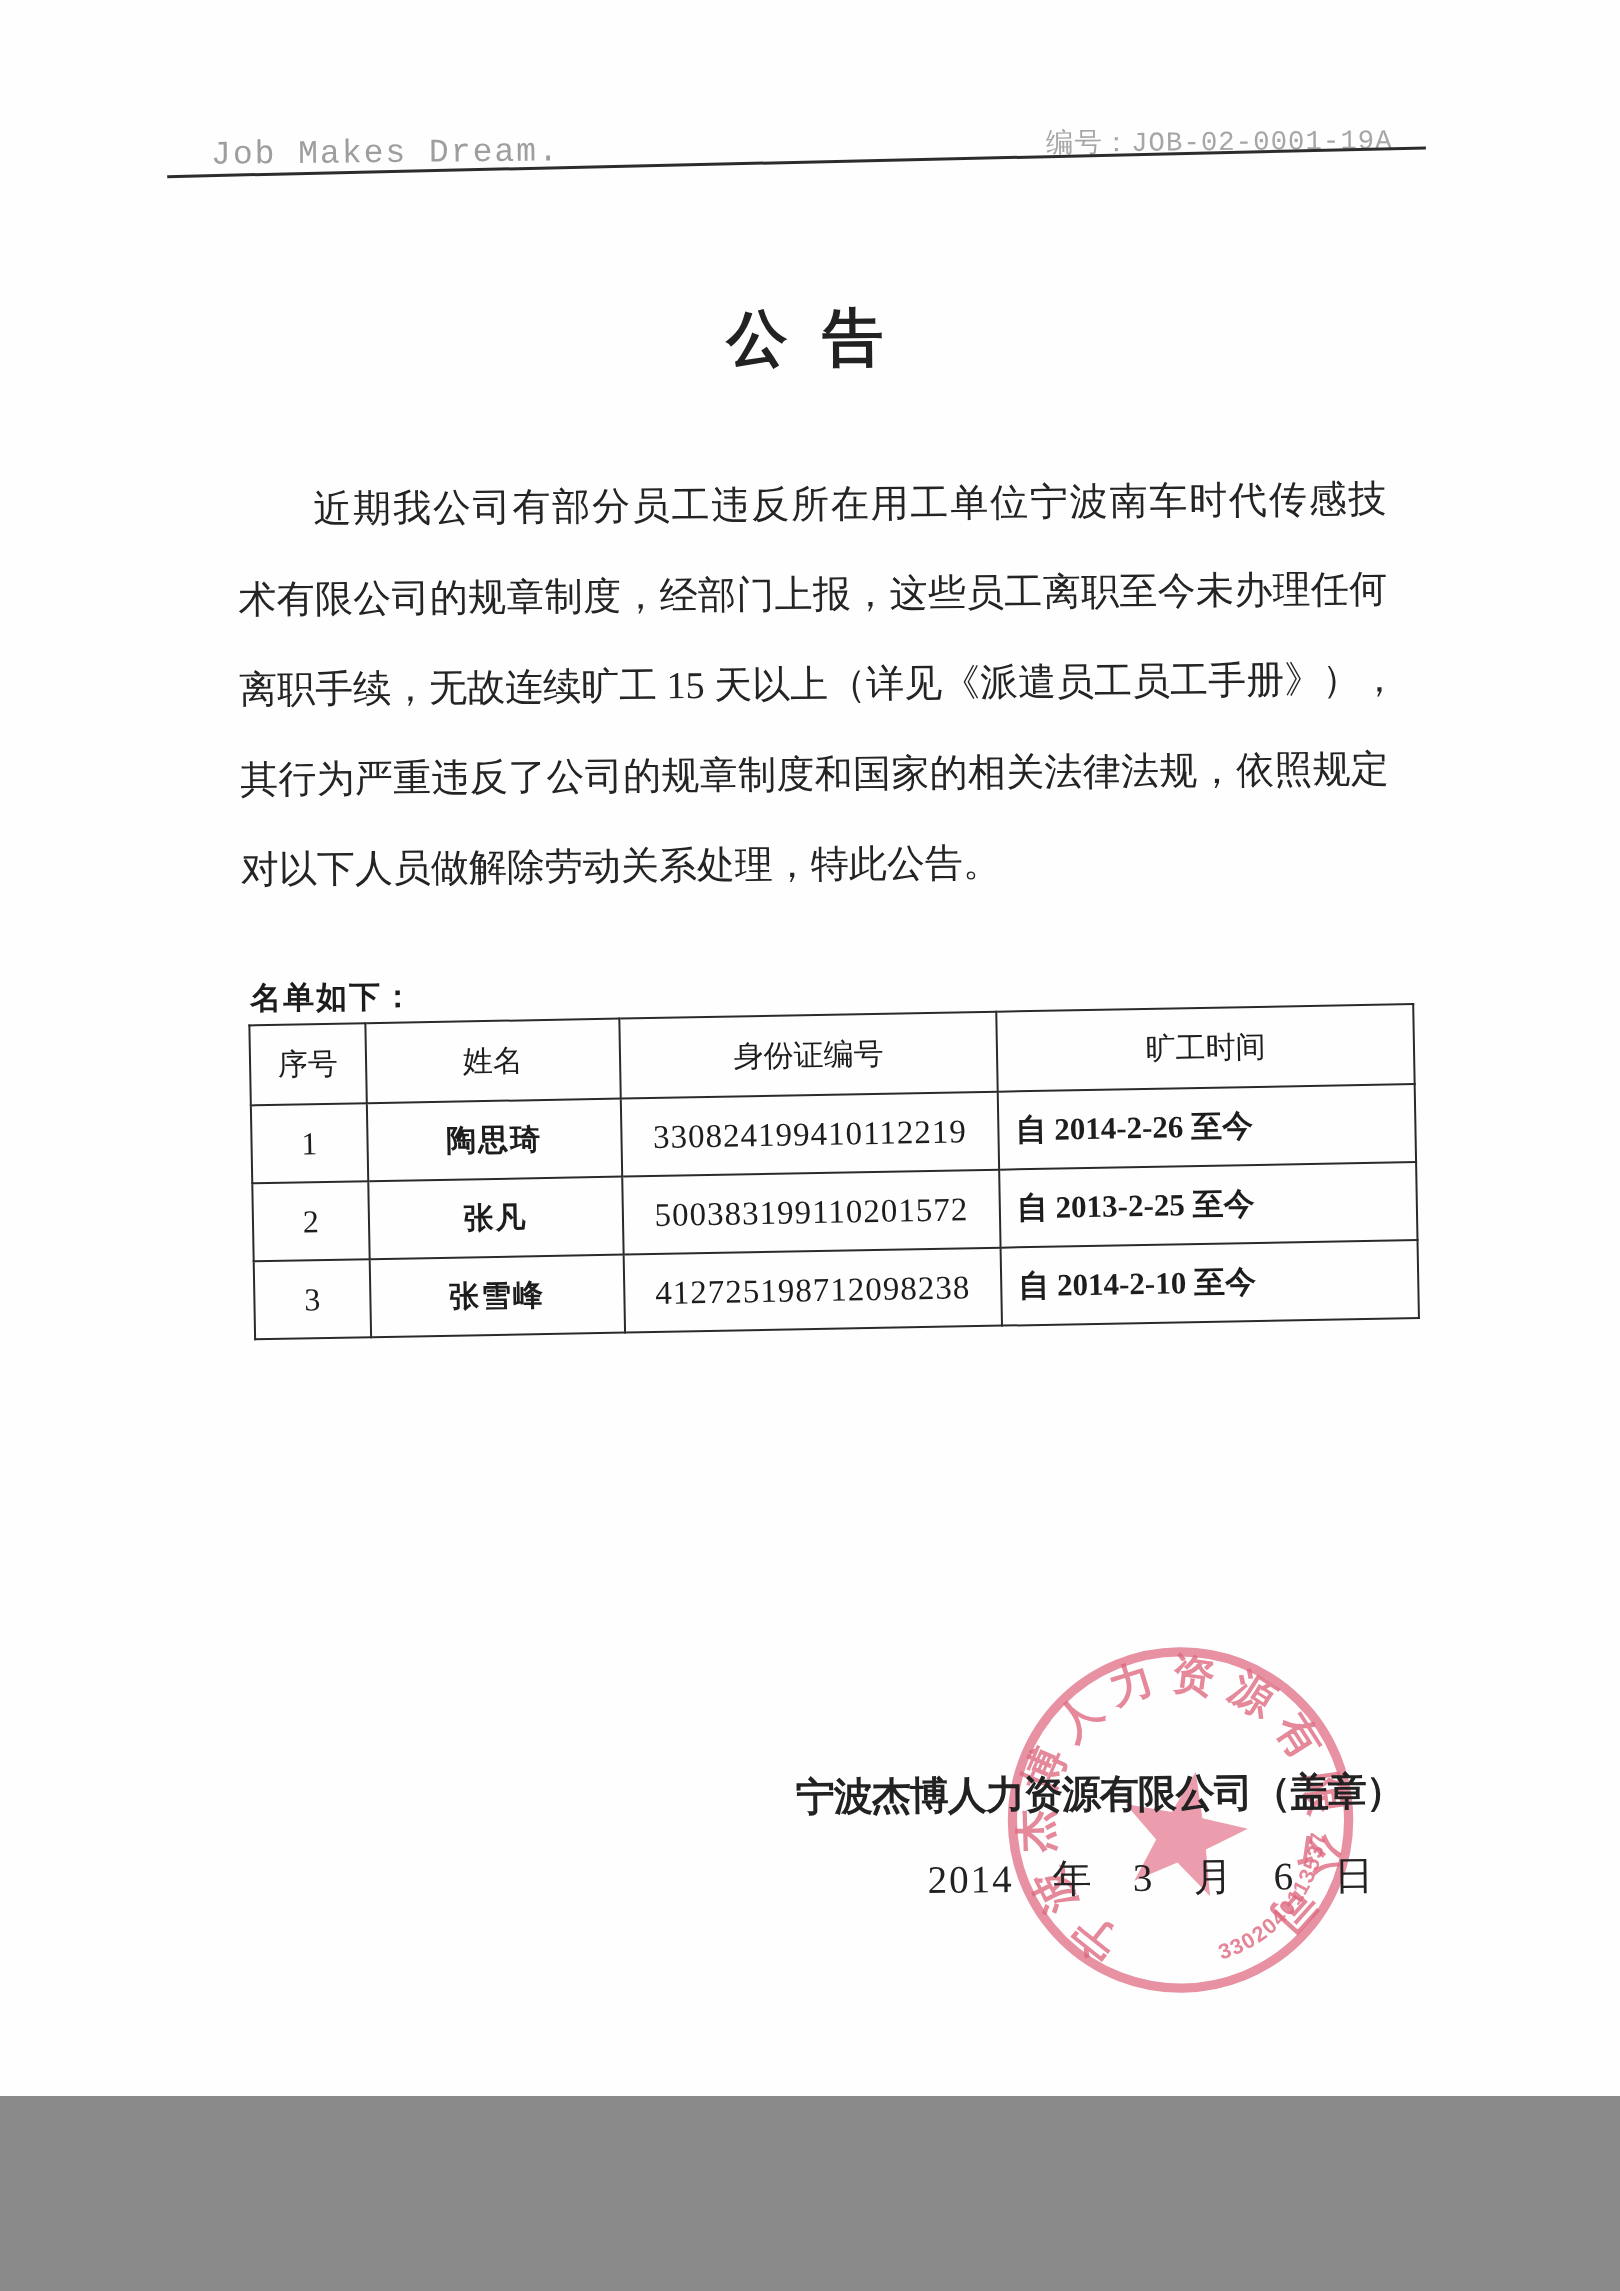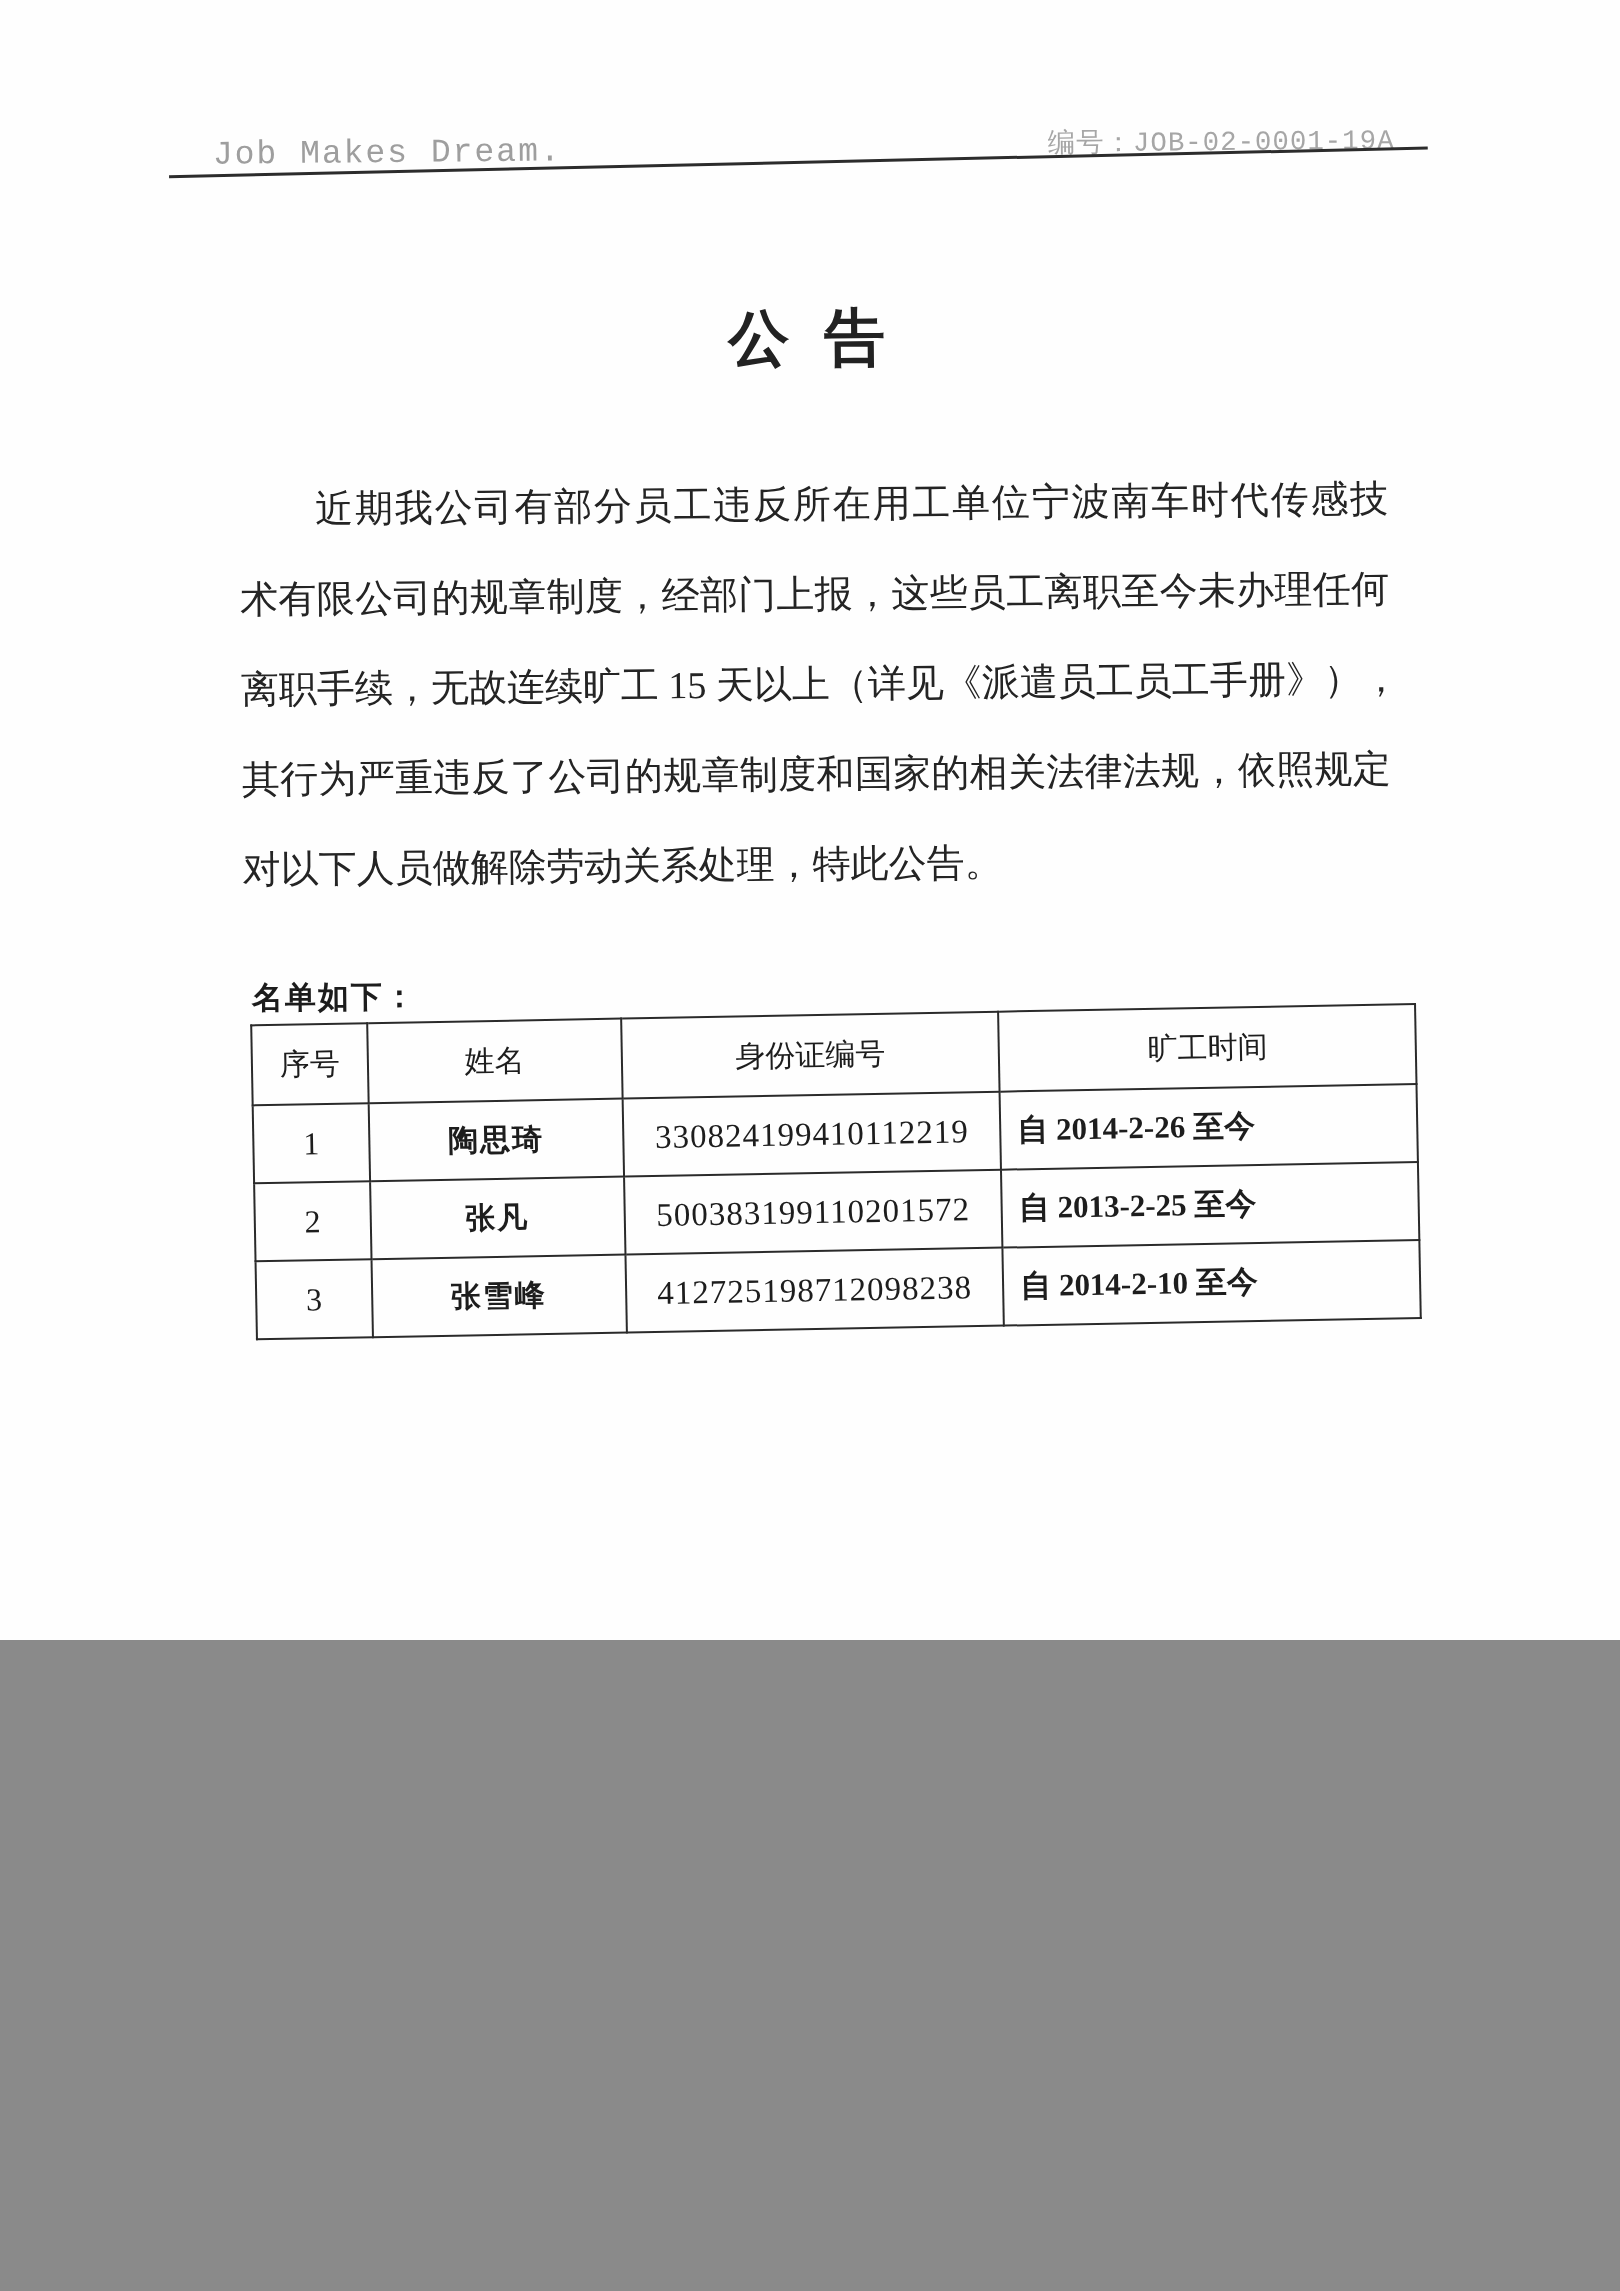--- a/index.html
+++ b/index.html
@@ -1,17 +1,17 @@
 <!DOCTYPE html>
 <html><head>
 <meta charset="utf-8">
 <style>
   html,body{margin:0;padding:0;background:#8a8a8a;}
   .page{
-    position:relative;width:1620px;height:1640px;background:#fefefe;
+    position:relative;width:1620px;height:2096px;background:#fefefe;
     overflow:hidden;font-family:"Liberation Serif",serif;color:#1f1f1f;
   }
   .tilt{position:absolute;inset:0;transform:rotate(-0.55deg);transform-origin:50% 42%;}
 
   
   .brand{
     position:absolute;left:218px;top:131px;
     font-family:"Liberation Mono","DejaVu Sans Mono",monospace;
     font-size:33px;letter-spacing:2px;color:#9e9e9e;white-space:nowrap;
   }

